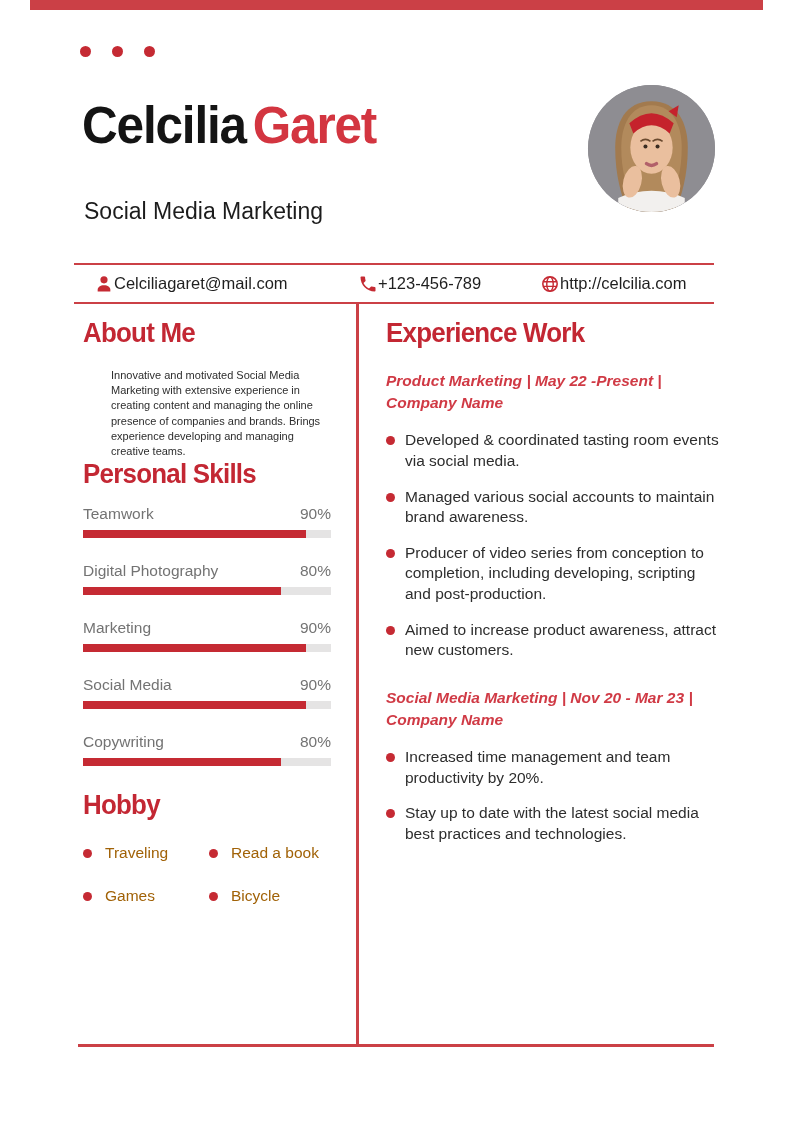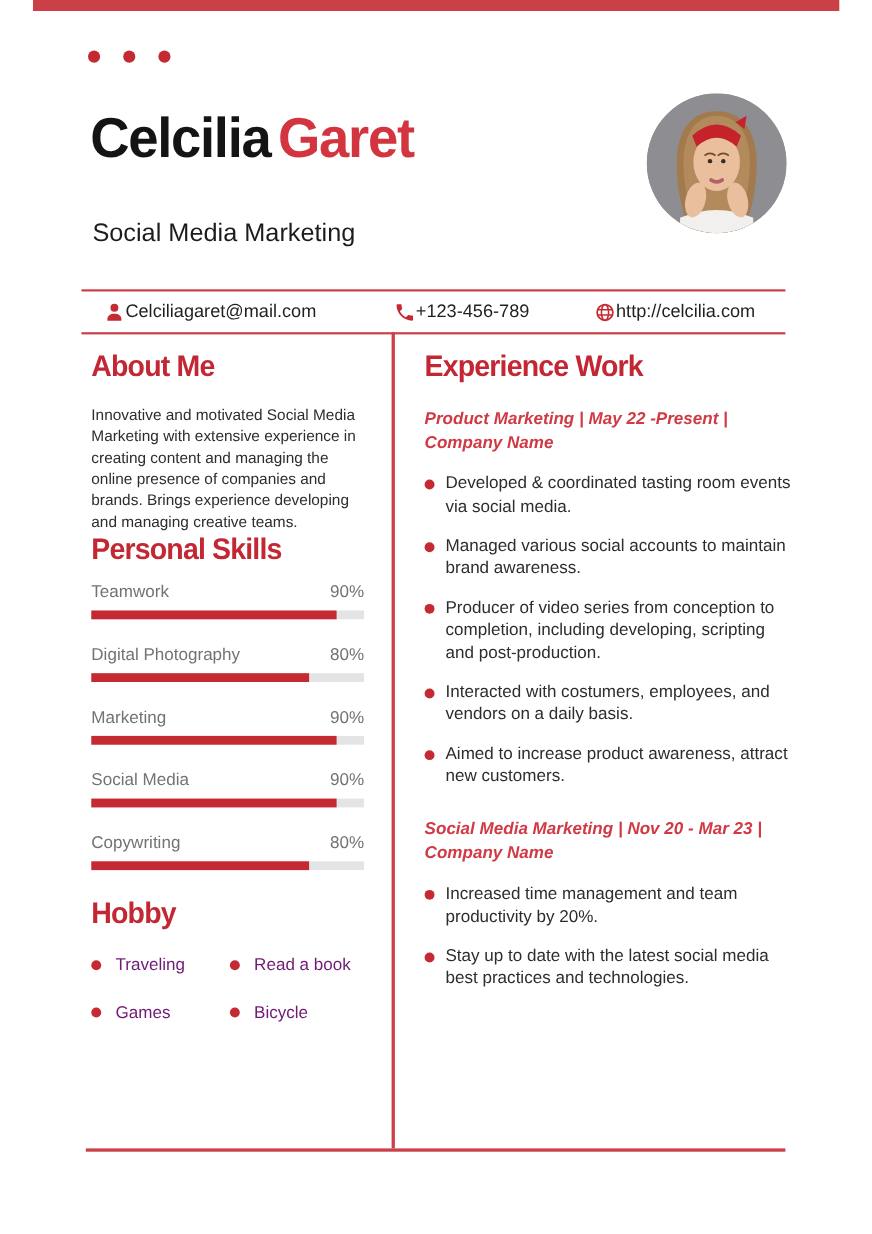--- a/index.html
+++ b/index.html
@@ -28,29 +28,29 @@
   .photo{position:absolute;left:588px;top:85px;width:127px;height:127px;border-radius:50%;overflow:hidden;background:var(--photo-bg);}
   .contact{position:absolute;left:74px;top:263px;width:640px;height:37px;border-top:2.5px solid var(--line-red);border-bottom:2.5px solid var(--line-red);}
   .contact-item{position:absolute;top:0;height:100%;display:flex;align-items:center;font-size:16.5px;color:#1f1f1f;}
   .ci-email{left:20px;} .ci-phone{left:284px;} .ci-web{left:466px;}
   .cicon{width:20px;height:20px;color:var(--accent);flex:0 0 auto;display:block;}
   .divider-v{position:absolute;left:356px;top:302px;width:2.5px;height:742px;background:var(--line-red);}
   .bottomline{position:absolute;left:78px;top:1044px;width:636px;height:2.5px;background:var(--line-red);}
   .col-left{position:absolute;left:83px;top:318px;width:248px;}
   .col-right{position:absolute;left:386px;top:318px;width:334px;}
   h2.sec{font-size:27px;font-weight:800;color:var(--heading-red);letter-spacing:-0.8px;margin:0;transform:scaleX(.96);transform-origin:left;white-space:nowrap;}
-  .about-body{margin-top:19px;font-size:14px;line-height:1.38;color:var(--text-dark);}
+  .about-body{margin-top:19px;font-size:11px;line-height:1.38;color:var(--text-dark);margin-left:28px;}
   .skills-title{margin-top:21px;}
   .skill{margin-top:15px;margin-bottom:24px;}
   .skill-head{display:flex;justify-content:space-between;font-size:15.5px;color:#737373;margin-bottom:7px;}
   .skill-track{height:8px;background:var(--bar-track);}
   .skill-fill{height:100%;background:var(--accent);}
   .hobby-title{margin-top:26px;}
   .hobby-grid{margin-top:23px;display:grid;grid-template-columns:126px 1fr;row-gap:25px;}
-  .hobby-item{display:flex;align-items:center;gap:13px;font-size:15.5px;color:#701a75;}
+  .hobby-item{display:flex;align-items:center;gap:13px;font-size:15.5px;color:#a16207;}
   .hdot,.b-dot{width:9px;height:9px;border-radius:50%;background:var(--accent);flex:0 0 auto;}
   .job-heading{margin-top:21px;font-size:15.5px;line-height:1.4;font-style:italic;font-weight:600;color:var(--job-red);max-width:312px;}
   .job-heading.second{margin-top:26px;}
   .bullets{margin-top:17px;}
   .bullet{position:relative;padding-left:19px;font-size:15.5px;line-height:1.33;color:var(--text-dark);margin-bottom:15px;}
   .bullet .b-dot{position:absolute;left:0;top:6px;}
 </style>
 </head>
 <body>
 
@@ -186,21 +186,20 @@
 </div>
 
 <div class="col-right">
   <h2 class="sec">Experience Work</h2>
 
   <div class="job-heading">Product Marketing | May 22 -Present | Company Name</div>
   <div class="bullets">
     <div class="bullet"><span class="b-dot"></span><span>Developed &amp; coordinated tasting room events via social media.</span></div>
     <div class="bullet"><span class="b-dot"></span><span>Managed various social accounts to maintain brand awareness.</span></div>
     <div class="bullet"><span class="b-dot"></span><span>Producer of video series from conception to completion, including developing, scripting and post-production.</span></div>
-    <div class="bullet"><span class="b-dot"></span><span>Interacted with costumers, employees, and vendors on a daily basis.</span></div>
     <div class="bullet"><span class="b-dot"></span><span>Aimed to increase product awareness, attract new customers.</span></div>
   </div>
 
   <div class="job-heading second">Social Media Marketing | Nov 20 - Mar 23 | Company Name</div>
   <div class="bullets">
     <div class="bullet"><span class="b-dot"></span><span>Increased time management and team productivity by 20%.</span></div>
     <div class="bullet"><span class="b-dot"></span><span>Stay up to date with the latest social media best practices and technologies.</span></div>
   </div>
 </div>
 

